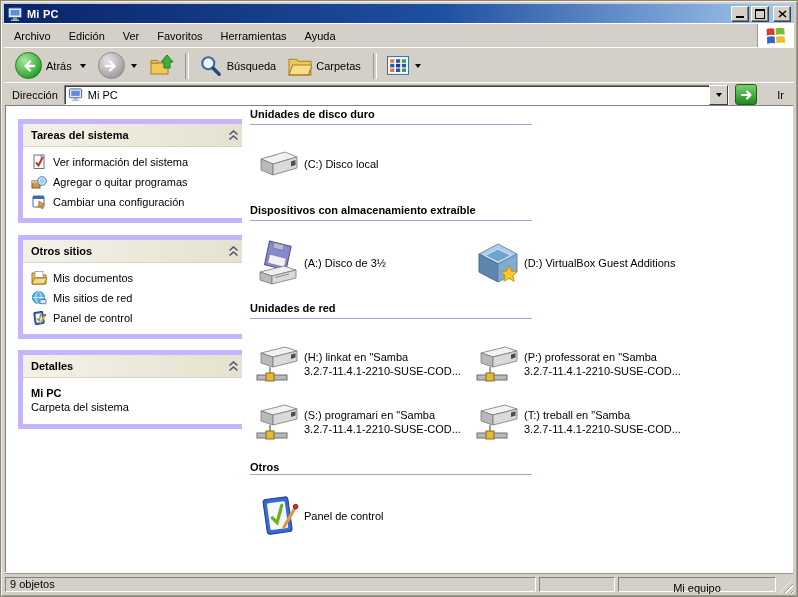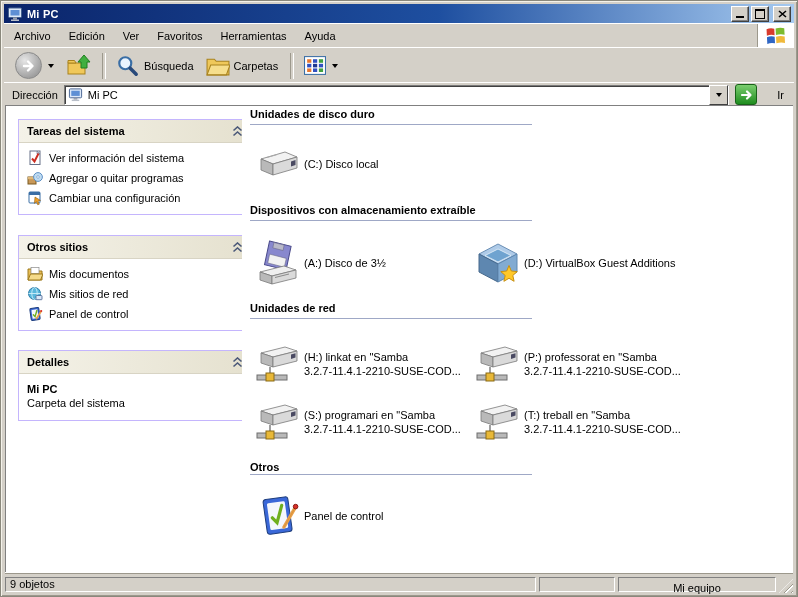--- a/index.html
+++ b/index.html
@@ -46,21 +46,21 @@
   .combo .cv{margin-left:5px;flex:1;}
   .combo-drop{width:17px;height:18px;background:#D4D0C8;border:1px solid;border-color:#FFFFFF #404040 #404040 #FFFFFF;
     display:flex;align-items:center;justify-content:center;}
   .gobtn{display:flex;align-items:center;gap:20px;margin-left:6px;padding-right:6px;}
   .go-ico{width:20px;height:19px;border-radius:3px;background:linear-gradient(#7BCE6F,#1E8C1E);
     border:1px solid #186218;display:flex;align-items:center;justify-content:center;}
   
   .content{position:absolute;left:4px;right:4px;top:104px;bottom:21px;background:#fff;
     border-left:1px solid #808080;border-top:1px solid #808080;}
   .sidebar{position:absolute;left:0;top:0;bottom:0;width:236px;background:#fff;}
-  .sbox{position:absolute;left:12px;width:232px;background:#fff;border:1px solid #c4b5fd;box-sizing:border-box;}
+  .sbox{position:absolute;left:12px;width:232px;background:#fff;border:5px solid #c4b5fd;box-sizing:border-box;}
   .sbox-h{height:22px;background:linear-gradient(to right,#F4F2E8,#E5E1CF);border-bottom:1px solid #D8D4C4;
     display:flex;align-items:center;padding:0 6px 0 8px;font-weight:bold;}
   .sbox-h .chev{margin-left:auto;}
   .sbox-items{padding:5px 4px 6px 6px;}
   .srow{display:flex;align-items:center;gap:6px;padding:2px 2px;}
   .srow span.slbl{white-space:nowrap;}
   .sdetails{padding:8px 8px 10px 8px;line-height:14px;}
   .sdetails .dn{font-weight:bold;}
   .main{position:absolute;left:236px;right:0;top:0;bottom:0;background:#fff;}
   .gtitle{position:absolute;left:8px;width:282px;font-weight:bold;}
@@ -120,20 +120,29 @@
         <path d="M12 2.8 Q17 1.5 21.5 3 L21.5 10.2 Q17 8.8 12 10 Z" fill="#7CBB2F"></path>
         <path d="M2 11.8 Q6 10.5 10.5 11.7 L10.5 19 Q6 17.8 2 19.2 Z" fill="#2F66C4"></path>
         <path d="M12 11.7 Q17 10.5 21.5 12 L21.5 19.2 Q17 17.8 12 19 Z" fill="#F0B93A"></path>
       </g>
     </svg>
   </div>
 </div>
 
 <div class="toolbar">
   <div class="tbtn">
+    <div class="circle back">
+      <svg width="14" height="14" viewBox="0 0 14 14">
+          <path d="M8 2.5 L3.5 7 L8 11.5 M4 7 H12" fill="none" stroke="#fff" stroke-width="2.4" stroke-linecap="round" stroke-linejoin="round"></path>
+        </svg>
+    </div>
+    <span class="tlabel">Atrás</span>
+    <span class="caret"></span>
+  </div>
+  <div class="tbtn">
     <div class="circle fwd">
       <svg width="14" height="14" viewBox="0 0 14 14">
           <path d="M6 2.5 L10.5 7 L6 11.5 M2 7 H10" fill="none" stroke="#fff" stroke-width="2.4" stroke-linecap="round" stroke-linejoin="round"></path>
         </svg>
     </div>
     <span class="caret"></span>
   </div>
   <div class="tbtn">
     <svg width="26" height="26" viewBox="0 0 26 26">
       <rect x="2" y="10" width="17" height="11" fill="#F0C85A" stroke="#A8821E"></rect>

